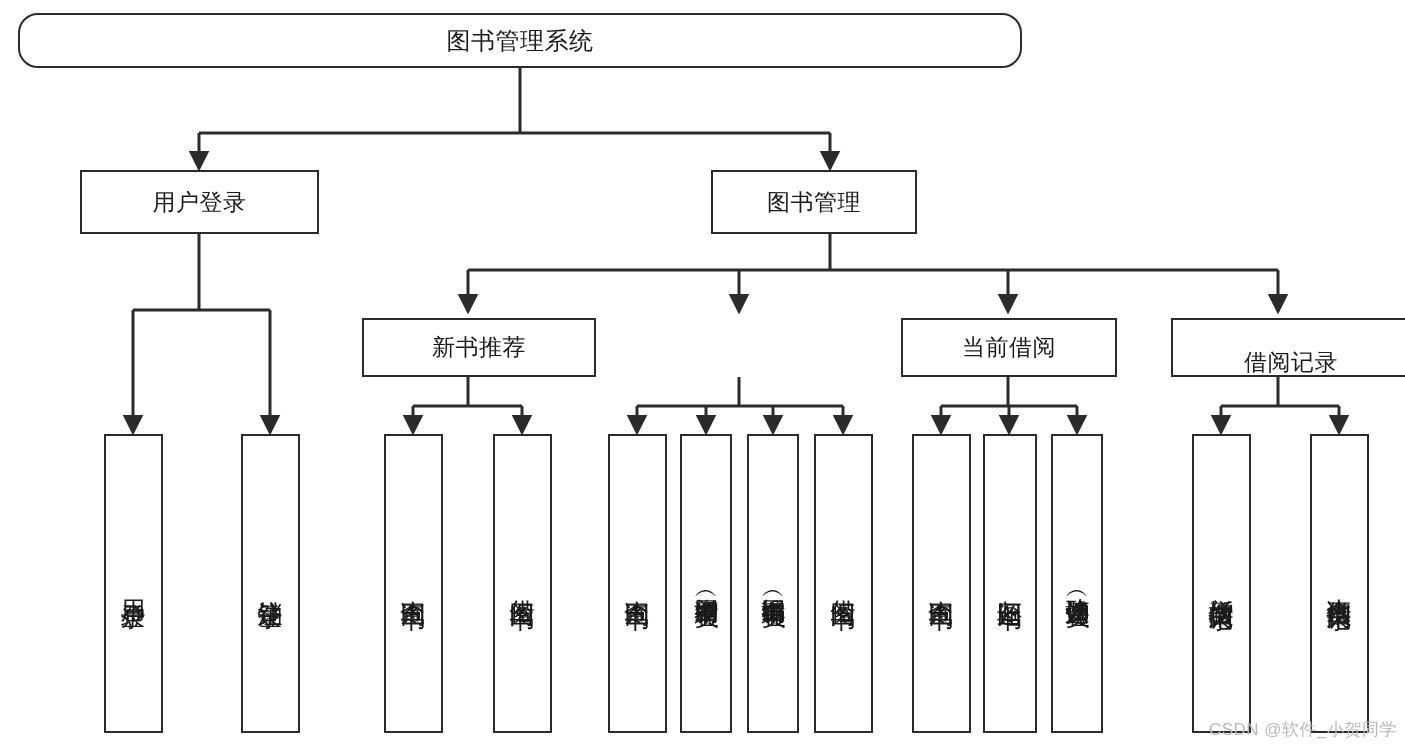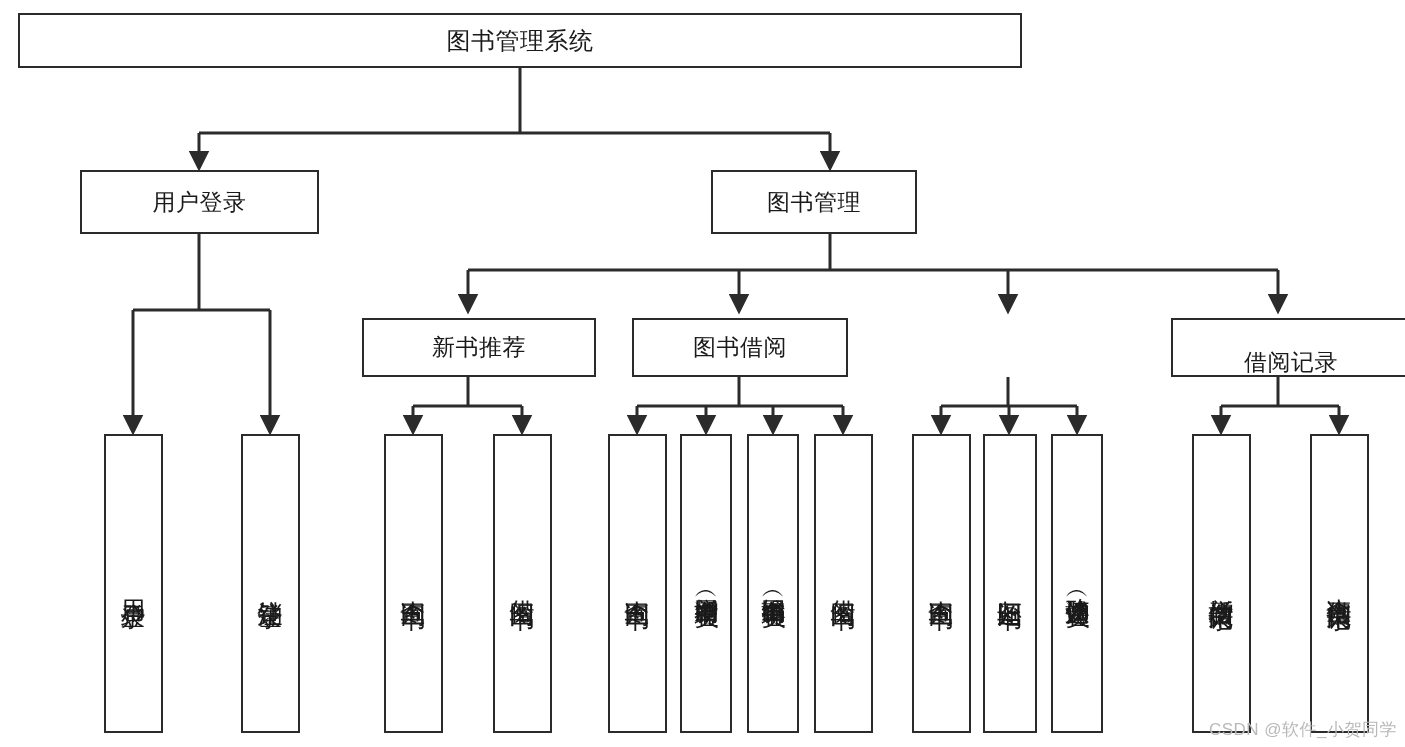--- a/index.html
+++ b/index.html
@@ -131,36 +131,36 @@
       <path d="M 1009 406 L 1009 432" marker-end="url(#arrow)"></path>
       <path d="M 1077 406 L 1077 432" marker-end="url(#arrow)"></path>
 
       <path d="M 1278 377 L 1278 406"></path>
       <path d="M 1221 406 L 1339 406"></path>
       <path d="M 1221 406 L 1221 432" marker-end="url(#arrow)"></path>
       <path d="M 1339 406 L 1339 432" marker-end="url(#arrow)"></path>
     </g>
   </svg>
 
-  <div class="node root horiz" style="left:18px; top:13px; width:1004px; height:55px;">
+  <div class="node root horiz" style="left:18px; top:13px; width:1004px; height:55px;border-radius:20px;">
     <span class="node-label">图书管理系统</span>
   </div>
 
   <div class="node horiz" style="left:80px; top:170px; width:239px; height:64px;">
     <span class="node-label">用户登录</span>
   </div>
   <div class="node horiz" style="left:711px; top:170px; width:206px; height:64px;">
     <span class="node-label">图书管理</span>
   </div>
 
   <div class="node horiz" style="left:362px; top:318px; width:234px; height:59px;">
     <span class="node-label">新书推荐</span>
   </div>
-  <div class="node horiz" style="left:632px; top:318px; width:216px; height:59px;">
-    <span class="node-label">图书借阅</span>
+  <div class="node horiz" style="left:901px; top:318px; width:216px; height:59px;">
+    <span class="node-label">当前借阅</span>
   </div>
   <div class="node horiz" style="left:1171px; top:318px; width:240px; height:59px;align-items:flex-end;">
     <span class="node-label">借阅记录</span>
   </div>
 
   <div class="node vert" style="left:104px; top:434px; width:59px; height:299px;">
     <span class="node-label">用户登录</span>
   </div>
   <div class="node vert" style="left:241px; top:434px; width:59px; height:299px;">
     <span class="node-label">注销登录</span>

